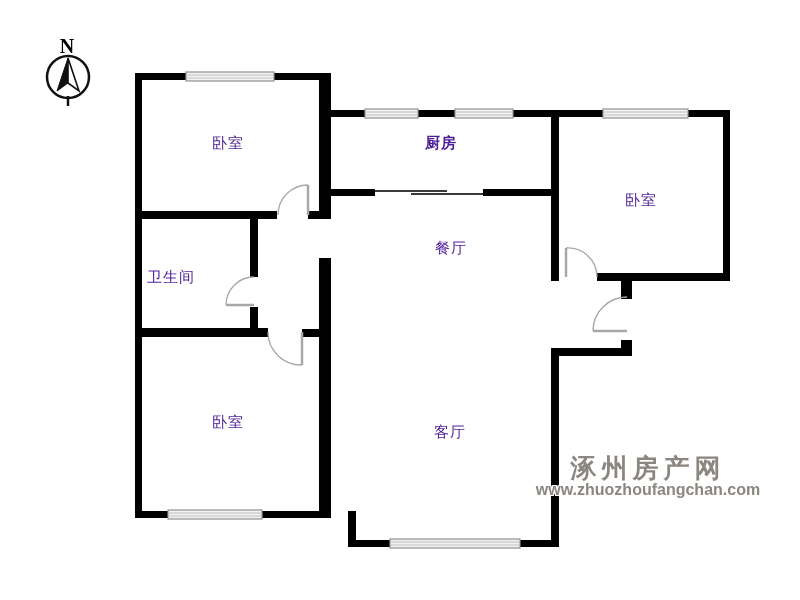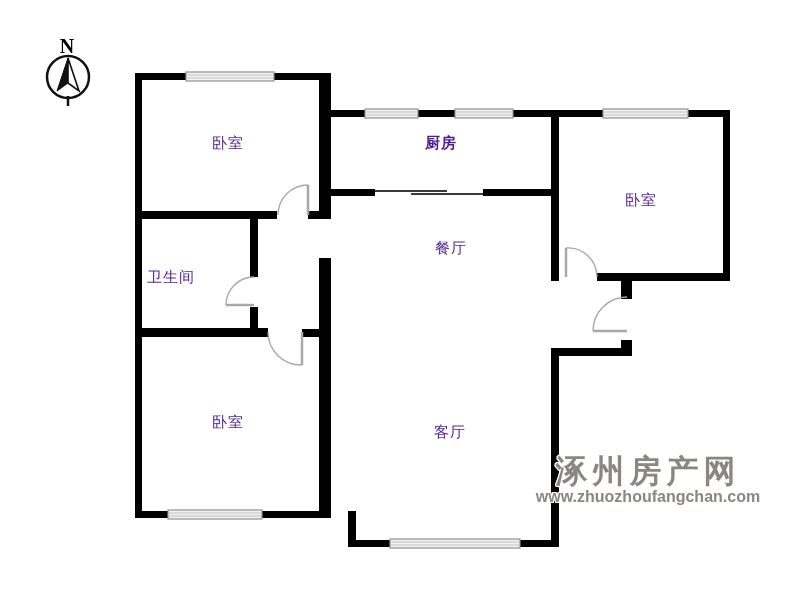--- a/index.html
+++ b/index.html
@@ -21,21 +21,21 @@
   }
   #watermark{
     position:absolute;left:648px;top:455px;transform:translateX(-50%);
     text-align:center;line-height:1.05;white-space:nowrap;
   }
   .wm-outline{
     color:#8b8680;font-weight:bold;
     text-shadow:-1px -1px 0 #fff,1px -1px 0 #fff,-1px 1px 0 #fff,1px 1px 0 #fff,
                  0 -1px 0 #fff,0 1px 0 #fff,-1px 0 0 #fff,1px 0 0 #fff;
   }
-  .wm-line1{font-size:32px;letter-spacing:5px;}
+  .wm-line1{font-size:26px;letter-spacing:5px;}
   .wm-line2{font-size:16px;letter-spacing:0px;}
 </style>
 </head>
 <body>
 
 <div id="stage">
 
   <svg id="plan-svg" viewBox="0 0 800 600">
 
     <g fill="#000000">

